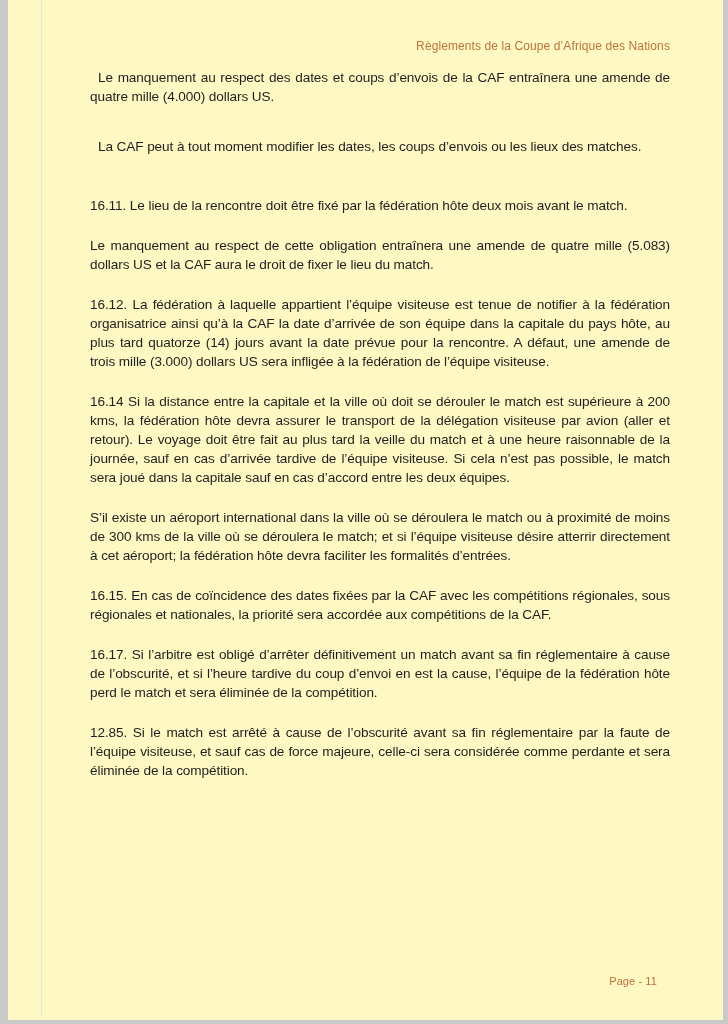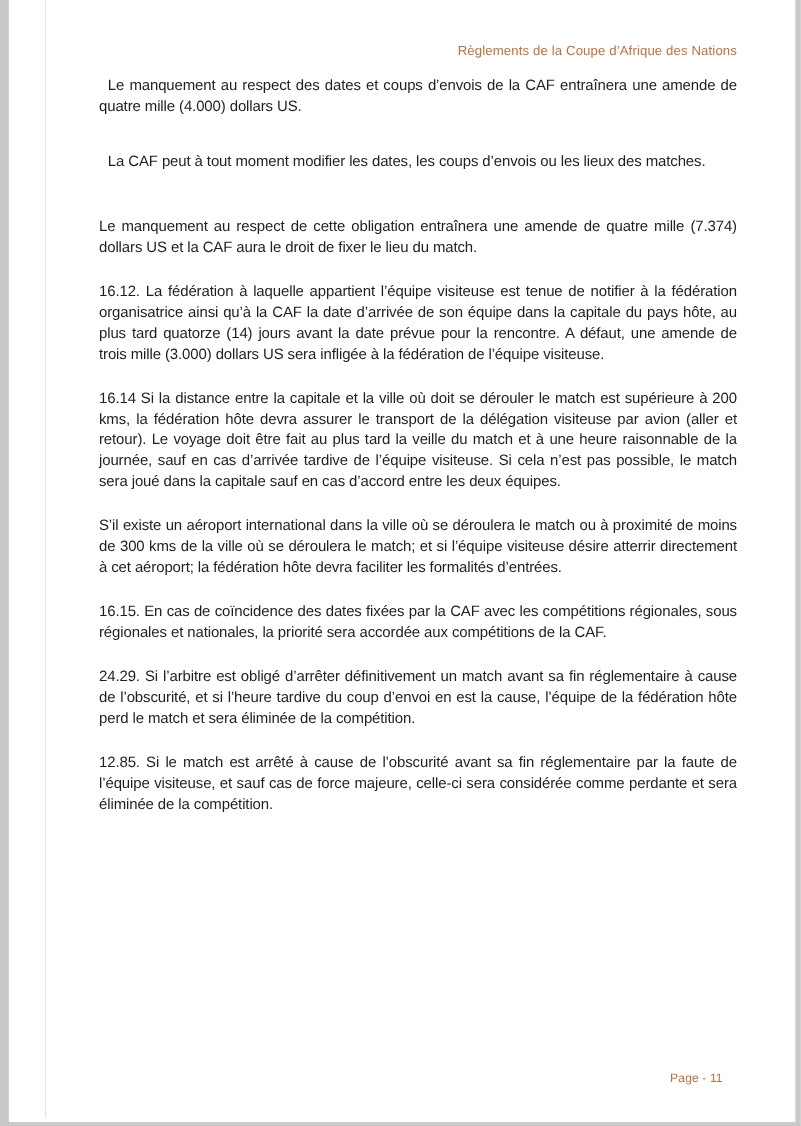--- a/index.html
+++ b/index.html
@@ -6,21 +6,21 @@
   body {
     width: 728px; height: 1024px;
     background: #c9c9c9;
     font-family: "Liberation Sans", "DejaVu Sans", sans-serif;
     overflow: hidden;
     position: relative;
   }
   .paper {
     position: absolute;
     left: 8px; top: 0; right: 5px; bottom: 4px;
-    background: #ffffff;
+    background: #fef9c3;
   }
   .scan-fold-line {
     position: absolute;
     left: 33px; top: 0; bottom: 4px;
     width: 1px;
     background: #e3e3e3;
   }
   .content {
     position: absolute;
     left: 82px; top: 0;
@@ -61,26 +61,27 @@
   <div class="scan-fold-line"></div>
 
   <div class="content">
     <div class="doc-header">
       <span class="accent">Règlements de la Coupe d’Afrique des Nations</span>
     </div>
 
     <div class="doc-body">
       <p class="indent gap-xl">Le manquement au respect des dates et coups d’envois de la CAF entraînera une amende de quatre mille (4.000) dollars US.</p>
       <p class="indent gap-lg">La CAF peut à tout moment modifier les dates, les coups d’envois ou les lieux des matches.</p>
-      <p>Le manquement au respect de cette obligation entraînera une amende de quatre mille (7.374) dollars US et la CAF aura le droit de fixer le lieu du match.</p>
+      <p>16.11. Le lieu de la rencontre doit être fixé par la fédération hôte deux mois avant le match.</p>
+      <p>Le manquement au respect de cette obligation entraînera une amende de quatre mille (5.083) dollars US et la CAF aura le droit de fixer le lieu du match.</p>
       <p>16.12. La fédération à laquelle appartient l’équipe visiteuse est tenue de notifier à la fédération organisatrice ainsi qu’à la CAF la date d’arrivée de son équipe dans la capitale du pays hôte, au plus tard quatorze (14) jours avant la date prévue pour la rencontre. A défaut, une amende de trois mille (3.000) dollars US sera infligée à la fédération de l’équipe visiteuse.</p>
       <p>16.14 Si la distance entre la capitale et la ville où doit se dérouler le match est supérieure à 200 kms, la fédération hôte devra assurer le transport de la délégation visiteuse par avion (aller et retour). Le voyage doit être fait au plus tard la veille du match et à une heure raisonnable de la journée, sauf en cas d’arrivée tardive de l’équipe visiteuse. Si cela n’est pas possible, le match sera joué dans la capitale sauf en cas d’accord entre les deux équipes.</p>
       <p>S’il existe un aéroport international dans la ville où se déroulera le match ou à proximité de moins de 300 kms de la ville où se déroulera le match; et si l’équipe visiteuse désire atterrir directement à cet aéroport; la fédération hôte devra faciliter les formalités d’entrées.</p>
       <p>16.15. En cas de coïncidence des dates fixées par la CAF avec les compétitions régionales, sous régionales et nationales, la priorité sera accordée aux compétitions de la CAF.</p>
-      <p>24.29. Si l’arbitre est obligé d’arrêter définitivement un match avant sa fin réglementaire à cause de l’obscurité, et si l’heure tardive du coup d’envoi en est la cause, l’équipe de la fédération hôte perd le match et sera éliminée de la compétition.</p>
+      <p>16.17. Si l’arbitre est obligé d’arrêter définitivement un match avant sa fin réglementaire à cause de l’obscurité, et si l’heure tardive du coup d’envoi en est la cause, l’équipe de la fédération hôte perd le match et sera éliminée de la compétition.</p>
       <p>12.85. Si le match est arrêté à cause de l’obscurité avant sa fin réglementaire par la faute de l’équipe visiteuse, et sauf cas de force majeure, celle-ci sera considérée comme perdante et sera éliminée de la compétition.</p>
     </div>
   </div>
 
   <div class="doc-footer">
     <span class="accent">Page - 11</span>
   </div>
 </div>
 
 </body></html>

